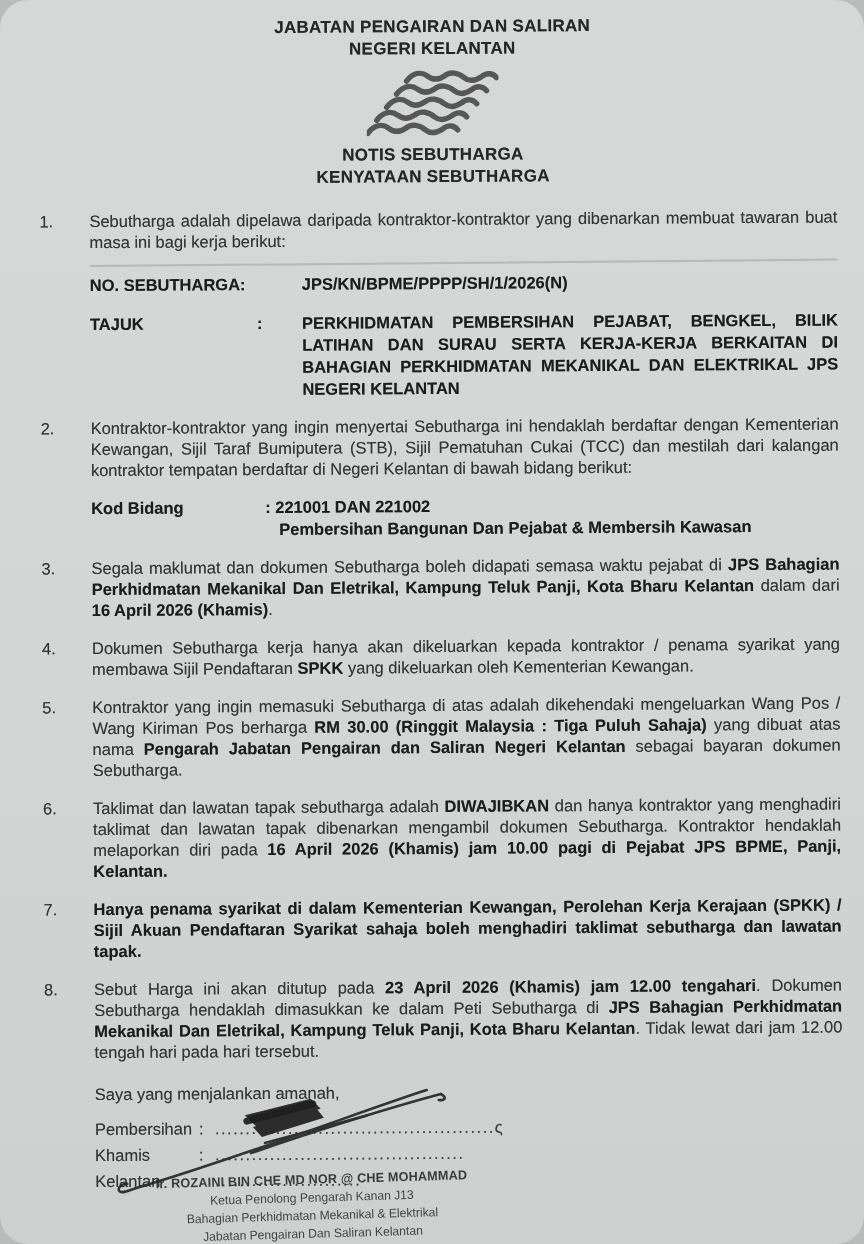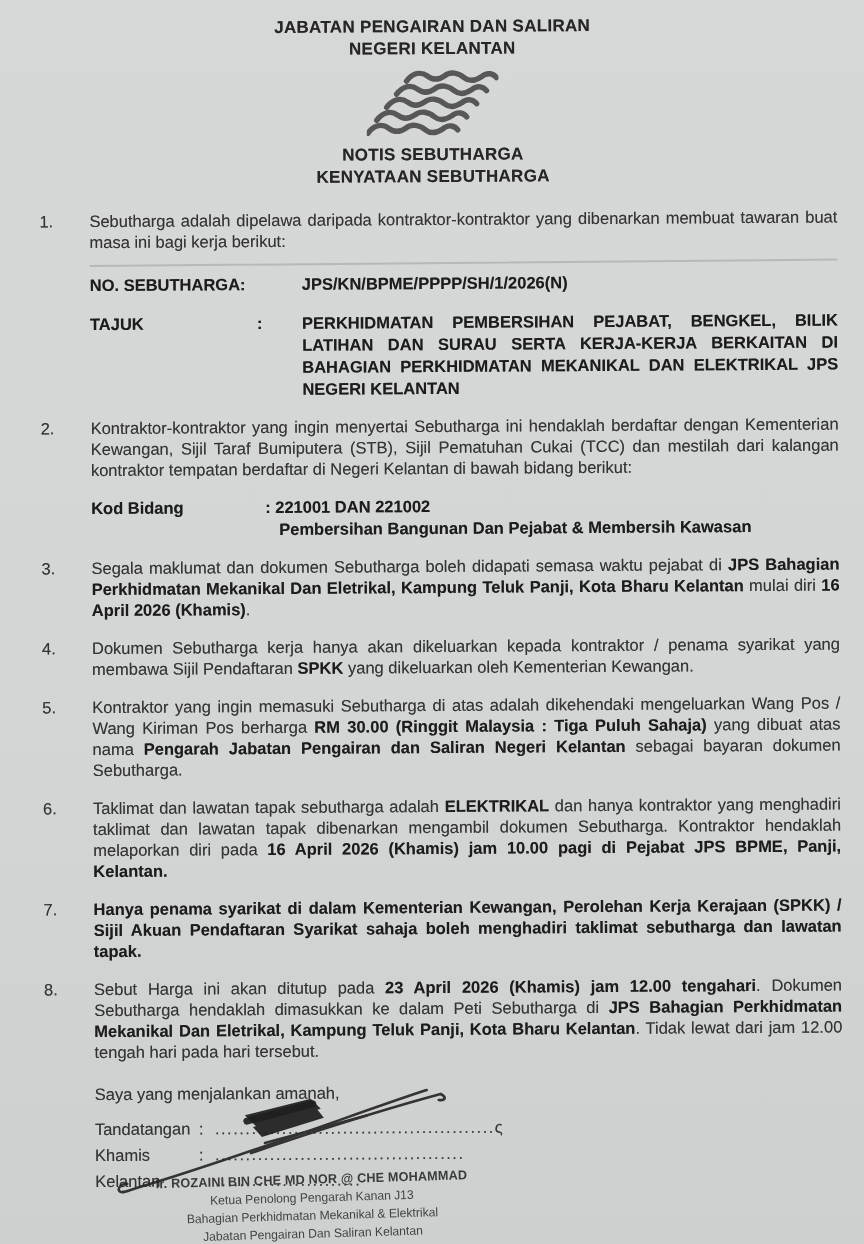--- a/index.html
+++ b/index.html
@@ -1,19 +1,19 @@
 <!DOCTYPE html>
 <html><head>
 <meta charset="utf-8">
 <style>
   html,body{margin:0;padding:0;background:#b9bcbb;}
   .page{
     position:relative;width:864px;height:1244px;margin:0 auto;overflow:hidden;
     background:linear-gradient(180deg,#d6d8d7 0%,#d3d6d5 55%,#cdd0cf 100%);
-    font-family:"Liberation Sans","DejaVu Sans",sans-serif;color:#343434;
+    font-family:"Liberation Sans","DejaVu Sans",sans-serif;color:#343434;border-radius:28px;
   }
   .tilt{transform:rotate(-0.35deg);transform-origin:50% 0;}
   .hdr{text-align:center;padding-top:16px;}
   .org{font-weight:700;font-size:17px;line-height:22px;color:#262626;letter-spacing:.3px;
        text-shadow:0 0 .6px rgba(30,30,30,.5);}
   .logo{width:132px;height:74px;margin:7px auto 3px;}
   .notice{font-weight:700;font-size:17px;line-height:22px;color:#262626;letter-spacing:.3px;
        text-shadow:0 0 .6px rgba(30,30,30,.5);}
   .bodytext{padding:0 28px 0 38px;}
   .item{display:grid;grid-template-columns:50px 1fr;margin-top:17px;}
@@ -108,53 +108,53 @@
           <span>
             <div>: 221001 DAN 221002</div>
             <div class="kodline2">Pembersihan Bangunan Dan Pejabat &amp; Membersih Kawasan</div>
           </span>
         </div>
       </div>
     </div>
 
     <div class="item">
       <div class="num">3.</div>
-      <p class="para"><span>Segala maklumat dan dokumen Sebutharga boleh didapati semasa waktu pejabat di </span><b>JPS Bahagian Perkhidmatan Mekanikal Dan Eletrikal, Kampung Teluk Panji, Kota Bharu Kelantan</b><span> mulai diri </span><b>16 April 2026 (Khamis)</b><span>.</span></p>
+      <p class="para"><span>Segala maklumat dan dokumen Sebutharga boleh didapati semasa waktu pejabat di </span><b>JPS Bahagian Perkhidmatan Mekanikal Dan Eletrikal, Kampung Teluk Panji, Kota Bharu Kelantan</b><span> dalam dari </span><b>16 April 2026 (Khamis)</b><span>.</span></p>
     </div>
 
     <div class="item">
       <div class="num">4.</div>
       <p class="para"><span>Dokumen Sebutharga kerja hanya akan dikeluarkan kepada kontraktor / penama syarikat yang membawa Sijil Pendaftaran </span><b>SPKK</b><span> yang dikeluarkan oleh Kementerian Kewangan.</span></p>
     </div>
 
     <div class="item">
       <div class="num">5.</div>
       <p class="para"><span>Kontraktor yang ingin memasuki Sebutharga di atas adalah dikehendaki mengeluarkan Wang Pos / Wang Kiriman Pos berharga </span><b>RM 30.00 (Ringgit Malaysia : Tiga Puluh Sahaja)</b><span> yang dibuat atas nama </span><b>Pengarah Jabatan Pengairan dan Saliran Negeri Kelantan</b><span> sebagai bayaran dokumen Sebutharga.</span></p>
     </div>
 
     <div class="item">
       <div class="num">6.</div>
-      <p class="para"><span>Taklimat dan lawatan tapak sebutharga adalah </span><b>ELEKTRIKAL</b><span> dan hanya kontraktor yang menghadiri taklimat dan lawatan tapak dibenarkan mengambil dokumen Sebutharga. Kontraktor hendaklah melaporkan diri pada </span><b>16 April 2026 (Khamis) jam 10.00 pagi di Pejabat JPS BPME, Panji, Kelantan.</b></p>
+      <p class="para"><span>Taklimat dan lawatan tapak sebutharga adalah </span><b>DIWAJIBKAN</b><span> dan hanya kontraktor yang menghadiri taklimat dan lawatan tapak dibenarkan mengambil dokumen Sebutharga. Kontraktor hendaklah melaporkan diri pada </span><b>16 April 2026 (Khamis) jam 10.00 pagi di Pejabat JPS BPME, Panji, Kelantan.</b></p>
     </div>
 
     <div class="item">
       <div class="num">7.</div>
       <p class="para"><b>Hanya penama syarikat di dalam Kementerian Kewangan, Perolehan Kerja Kerajaan (SPKK) / Sijil Akuan Pendaftaran Syarikat sahaja boleh menghadiri taklimat sebutharga dan lawatan tapak.</b></p>
     </div>
 
     <div class="item">
       <div class="num">8.</div>
       <p class="para"><span>Sebut Harga ini akan ditutup pada </span><b>23 April 2026 (Khamis) jam 12.00 tengahari</b><span>. Dokumen Sebutharga hendaklah dimasukkan ke dalam Peti Sebutharga di </span><b>JPS Bahagian Perkhidmatan Mekanikal Dan Eletrikal, Kampung Teluk Panji, Kota Bharu Kelantan</b><span>. Tidak lewat dari jam 12.00 tengah hari pada hari tersebut.</span></p>
     </div>
 
     <div class="closing">
       <div class="salut">Saya yang menjalankan amanah,</div>
 
       <div class="sigrow first">
-        <span>Tandatangan</span>
+        <span>Pembersihan</span>
         <span>:</span>
         <span class="dots">..............................................ς</span>
       </div>
       <div class="sigrow">
         <span>Khamis</span>
         <span>:</span>
         <span class="dots">.........................................</span>
       </div>
       <div class="sigrow">
         <span>Kelantan</span>

